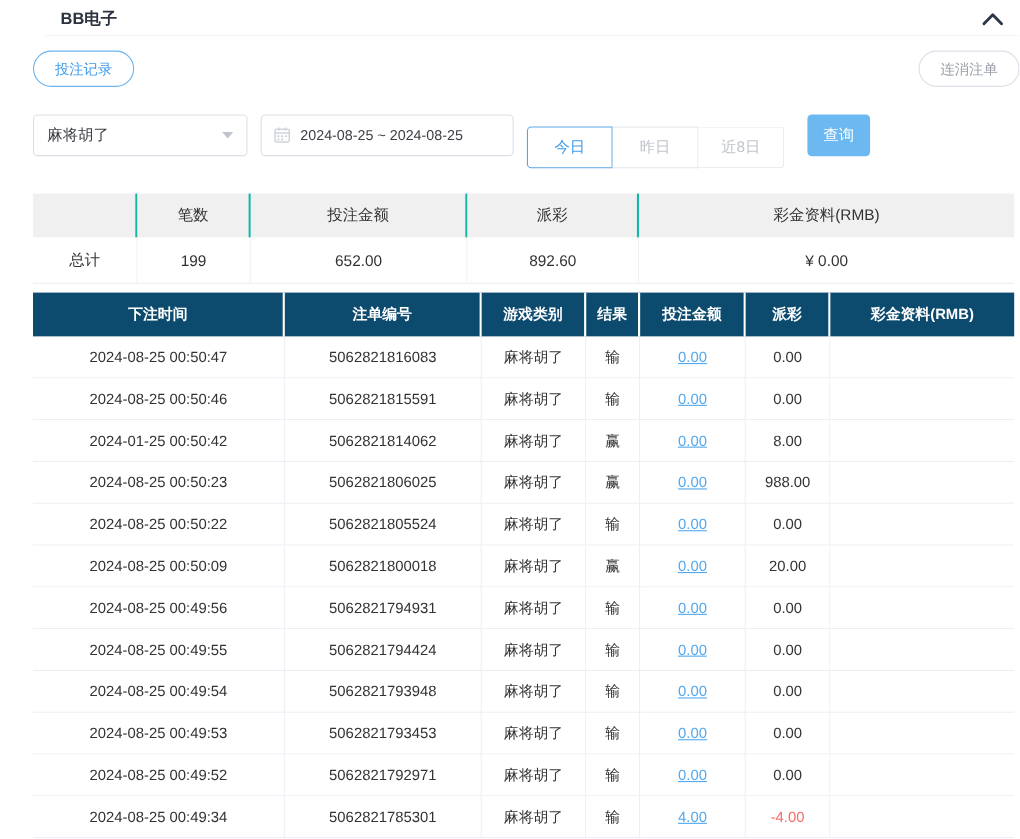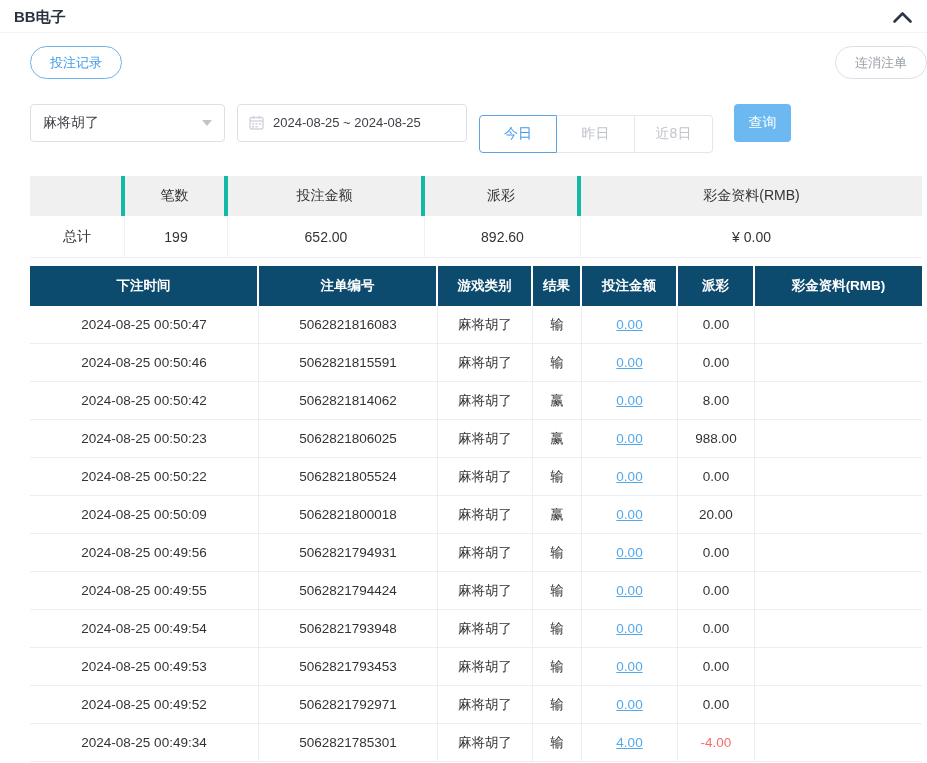--- a/index.html
+++ b/index.html
@@ -4,21 +4,21 @@
 <style>
   * { box-sizing: border-box; }
   html,body { margin:0; padding:0; }
   body {
     width:927px; height:763px; overflow:hidden; background:#fff;
     font-family:"Liberation Sans","DejaVu Sans",sans-serif; color:#333;
   }
   
   .panel-header {
     height:33px; display:flex; align-items:center; justify-content:space-between;
-    padding:2px 12px 0 14px; border-bottom:1px solid #f2f3f5;
+    padding:2px 12px 0 14px; border-bottom:1px solid #f2f3f5;margin-left:41px;
   }
   .panel-title { font-size:15px; font-weight:bold; color:#2b3240; }
   .collapse-btn { background:none; border:none; padding:2px; cursor:pointer; line-height:0; }
   
   .tabs { margin:13px 0 0 30px; display:flex; gap:16px;justify-content:space-between; }
   .tab {
     height:33px; padding:0 19px; border-radius:17px; border:1px solid #dcdfe6;
     background:#fff; color:#9aa0a8; font-size:13px; cursor:pointer;
     display:flex; align-items:center;
   }
@@ -49,21 +49,21 @@
   .qbtn.active { border:1px solid #5ba4e5; color:#3f9aec; }
   .search-btn {
     margin-left:21px; width:57px; height:38px; background:#6cb9f1; border:none;
     border-radius:4px; color:#fff; font-size:14px; cursor:pointer;
   }
   
   table { border-collapse:separate; border-spacing:0; table-layout:fixed; }
   .summary-table { margin:23px 0 0 30px; width:892px; font-size:14px; }
   .summary-table th {
     background:#f0f0f0; height:40px; font-weight:400; color:#333;
-    border-right:4px solid #14b8a6; text-align:center;
+    border-right:2px solid #14b8a6; text-align:center;
   }
   .summary-table th:last-child { border-right:none; }
   .summary-table td {
     height:42px; text-align:center; color:#333;
     border-bottom:1px solid #ebeef5; border-right:1px solid #f0f0f0; background:#fff;
   }
   .summary-table td:last-child { border-right:none; }
   
   .main-table { margin:8px 0 0 30px; width:892px; font-size:13.5px; }
   .main-table th {
@@ -192,21 +192,21 @@
       <tr>
     <td>2024-08-25 00:50:46</td>
     <td>5062821815591</td>
     <td>麻将胡了</td>
     <td>输</td>
     <td><a class="link" href="#">0.00</a></td>
     <td>0.00</td>
     <td></td>
   </tr>
       <tr>
-    <td>2024-08-25 00:50:42</td>
+    <td>2024-01-25 00:50:42</td>
     <td>5062821814062</td>
     <td>麻将胡了</td>
     <td>赢</td>
     <td><a class="link" href="#">0.00</a></td>
     <td>8.00</td>
     <td></td>
   </tr>
       <tr>
     <td>2024-08-25 00:50:23</td>
     <td>5062821806025</td>

